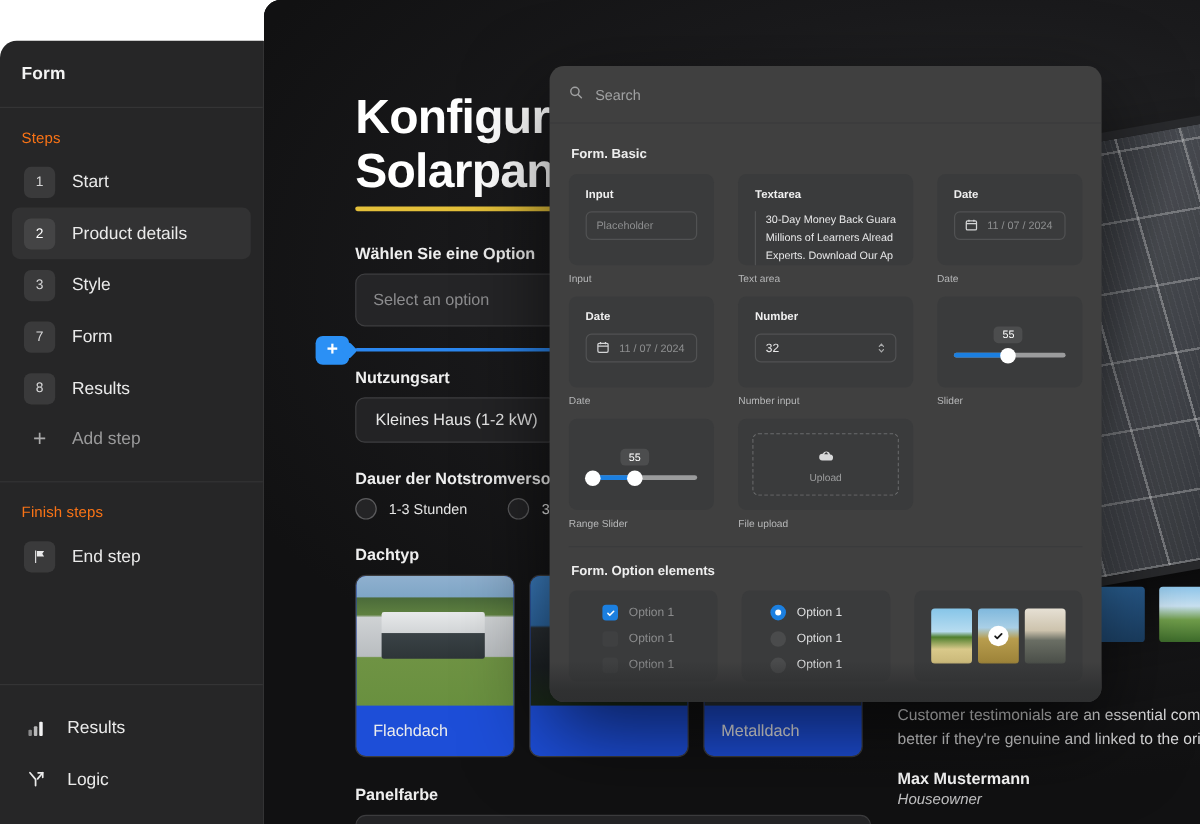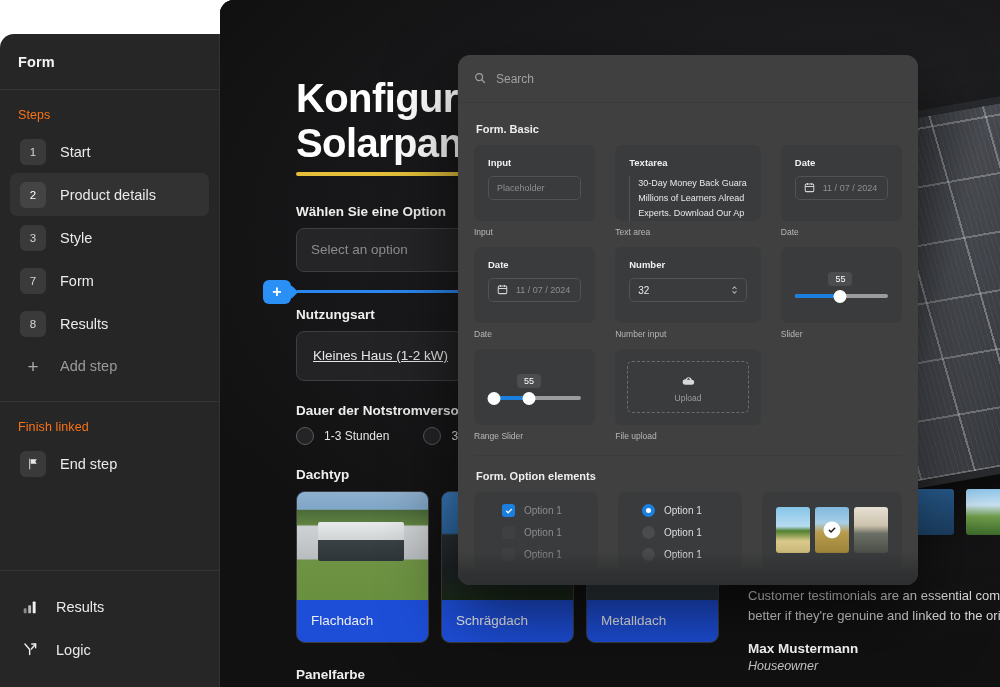--- a/index.html
+++ b/index.html
@@ -120,24 +120,23 @@
     width: 28px; height: 24px; background:#2b90f5; border-radius: 6px;
     display:flex; align-items:center; justify-content:center;
     color:#fff; font-size: 16px; font-weight:700; line-height:1;
   }
   .add-tag:after{
     content:""; position:absolute; right:-5px; top:7px; width:10px; height:10px;
     background:#2b90f5; transform: rotate(45deg); border-radius:2px;
   }
   .chips { display:flex; gap: 10px; }
   .chip {
-    height: 50px; border:1px solid #3e3e40; border-radius: 8px; background:#232325;
+    height: 38px; border:1px solid #3e3e40; border-radius: 8px; background:#232325;
     display:flex; align-items:center; padding: 0 16px; color:#e6e6e6; font-size: 13.5px;
     white-space:nowrap;
-    text-decoration:underline;
   }
   .radios { display:flex; gap: 34px; align-items:center; }
   .radio-row { display:flex; align-items:center; gap: 10px; }
   .radio-dot {
     width: 18px; height:18px; border-radius:50%; border:1.6px solid #5b5b5d; background:#242426;
     flex:0 0 auto;
   }
   .radio-text { font-size: 12px; color:#e4e4e4; white-space:nowrap; }
   .cards { display:flex; gap: 12px; }
   .card {
@@ -317,21 +316,20 @@
 
     <div style="margin-top:22px;">
       <div class="field-label">Dachtyp</div>
       <div class="cards">
         <div class="card">
           <div class="card-img flat"></div>
           <div class="card-cap">Flachdach</div>
         </div>
         <div class="card">
           <div class="card-img pitch"></div>
-          <div class="card-cap">Schrägdach</div>
         </div>
         <div class="card">
           <div class="card-img metal"></div>
           <div class="card-cap">Metalldach</div>
         </div>
       </div>
     </div>
 
     <div style="margin-top:24px;">
       <div class="field-label">Panelfarbe</div>
@@ -382,21 +380,21 @@
         <span class="sb-num">8</span>
         <span class="sb-label">Results</span>
       </div>
       <div class="sb-add">
         <span class="plus-glyph">+</span>
         <span>Add step</span>
       </div>
     </div>
 
     <div class="sb-div"></div>
-    <div class="sb-section-label">Finish linked</div>
+    <div class="sb-section-label">Finish steps</div>
 
     <div class="sb-items">
       <div class="sb-item">
         <span class="sb-flagbox">
           <svg width="12" height="12" viewBox="0 0 16 16" fill="#e9e9ea">
               <path d="M3 1h1.2v14H3zM5 1.6h8l-2 3 2 3H5z"></path>
             </svg>
         </span>
         <span class="sb-label">End step</span>
       </div>

